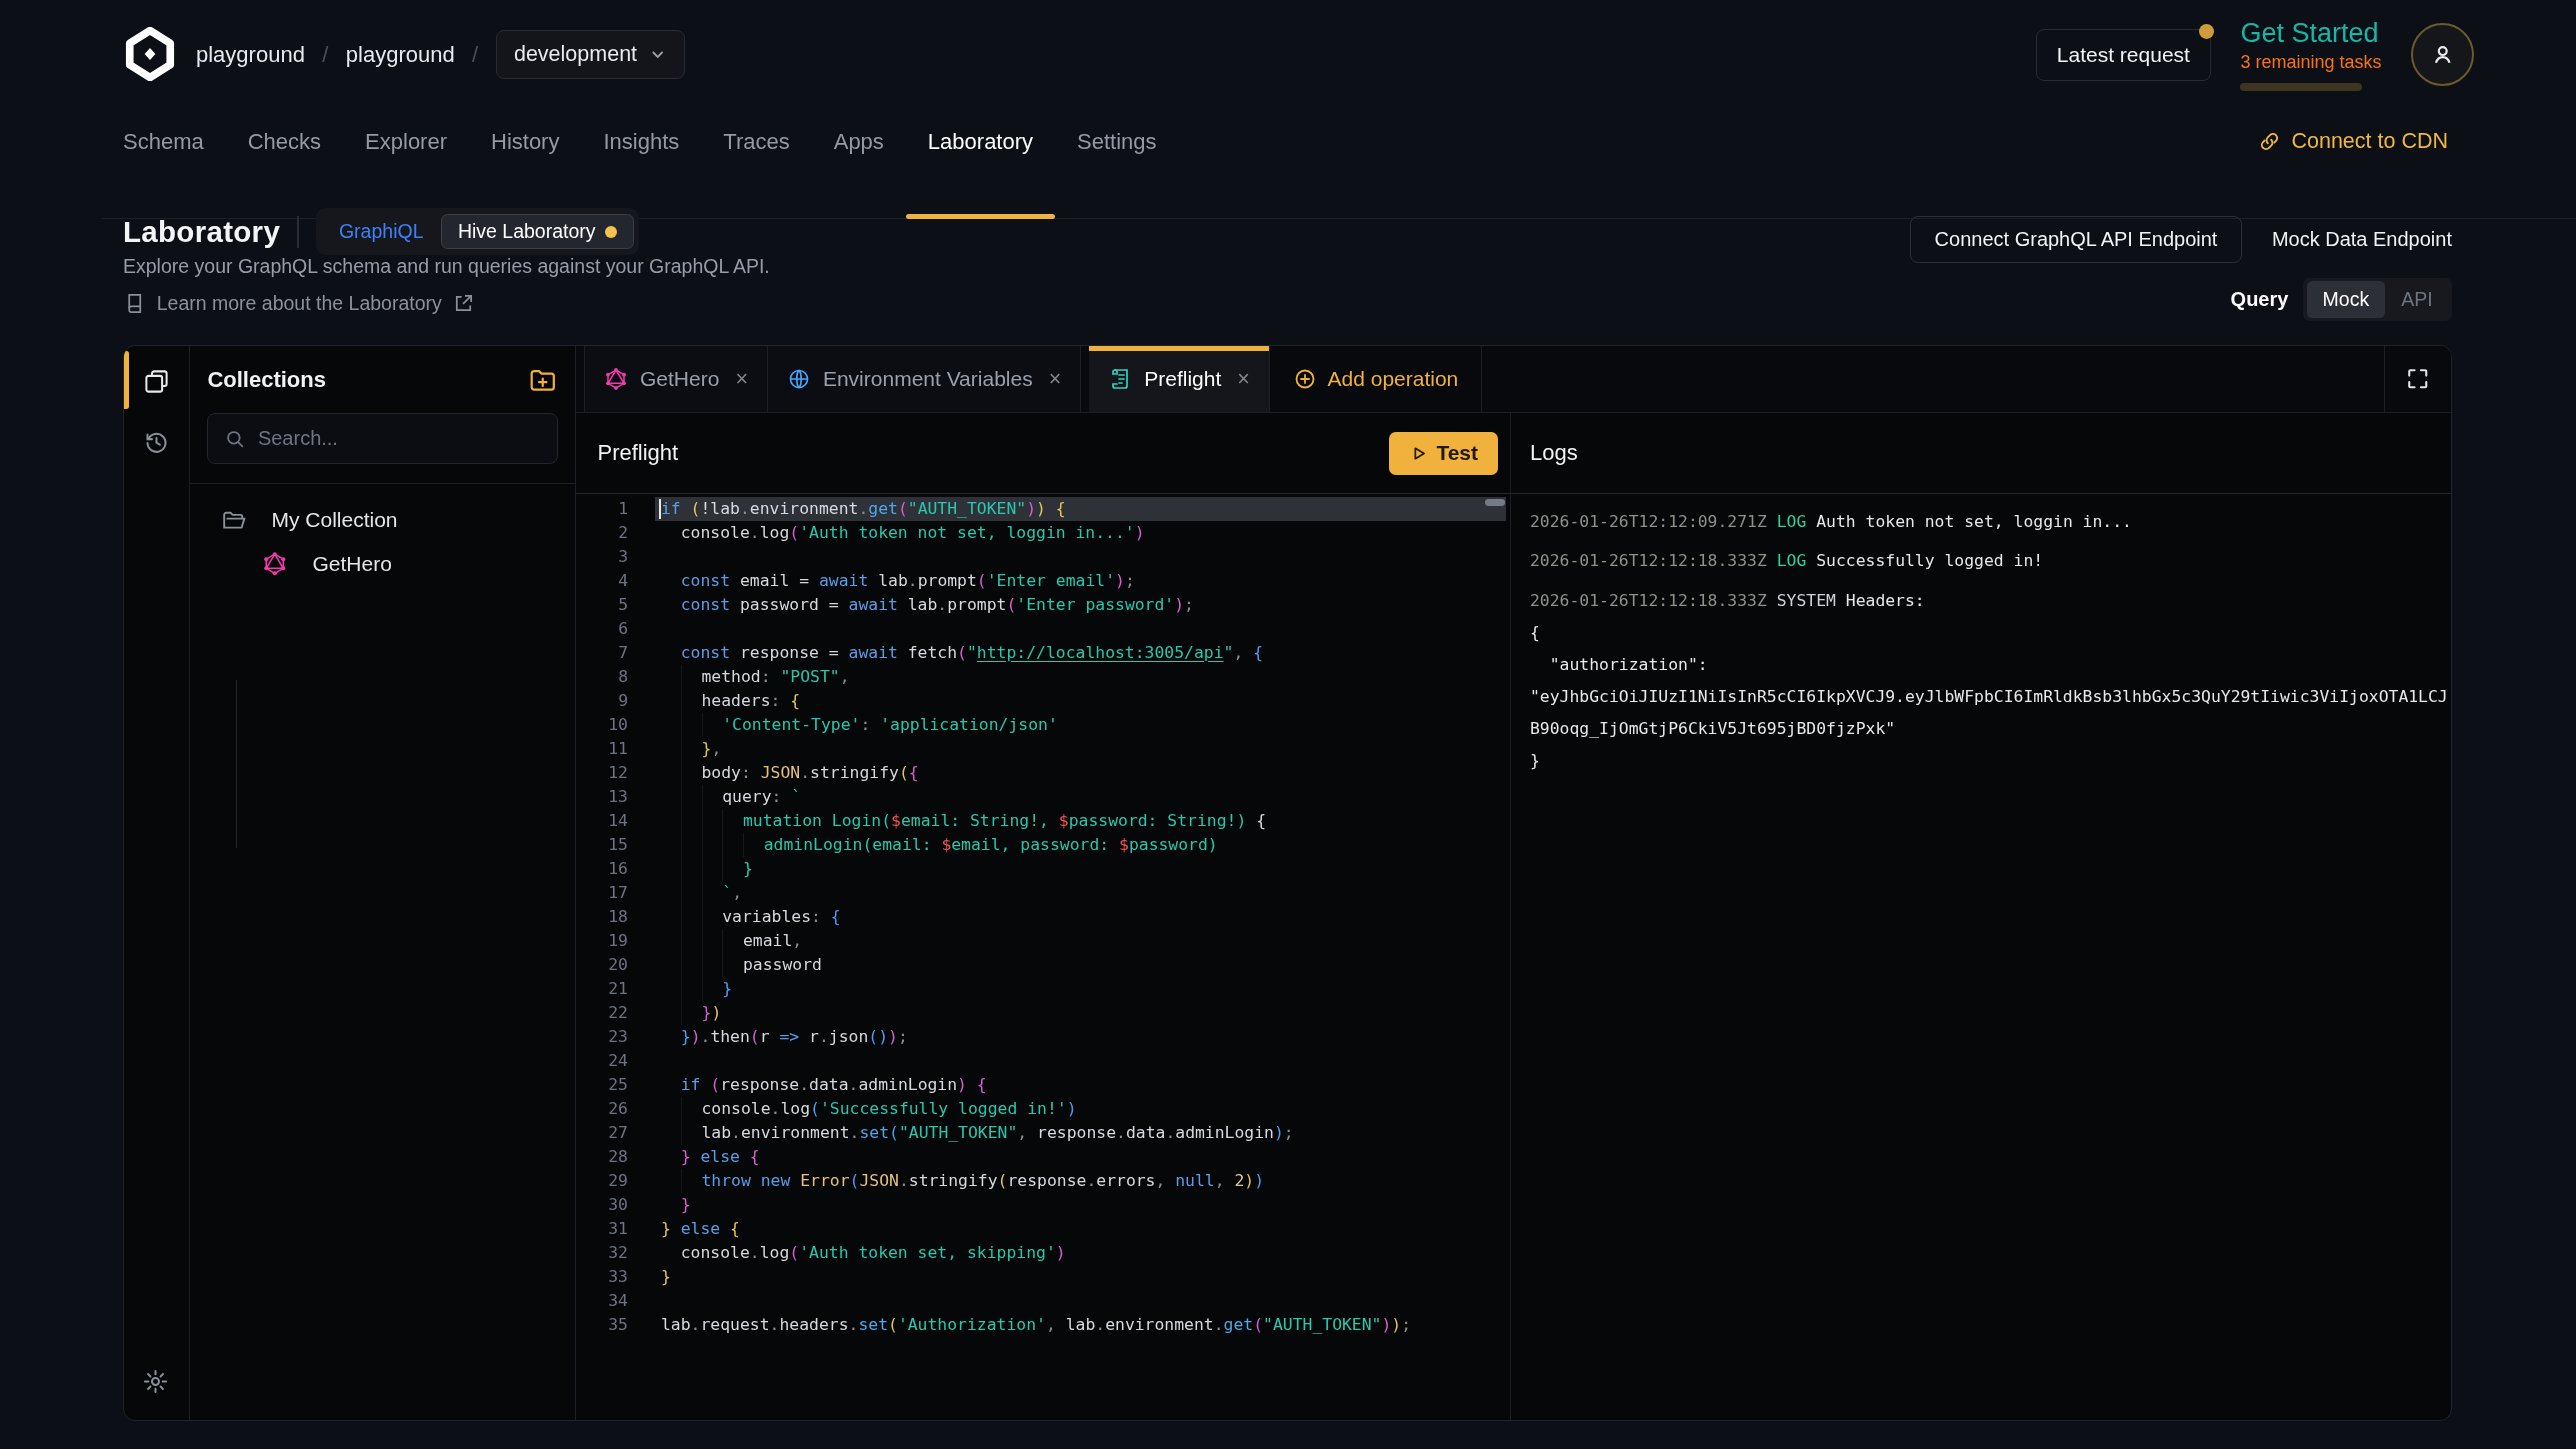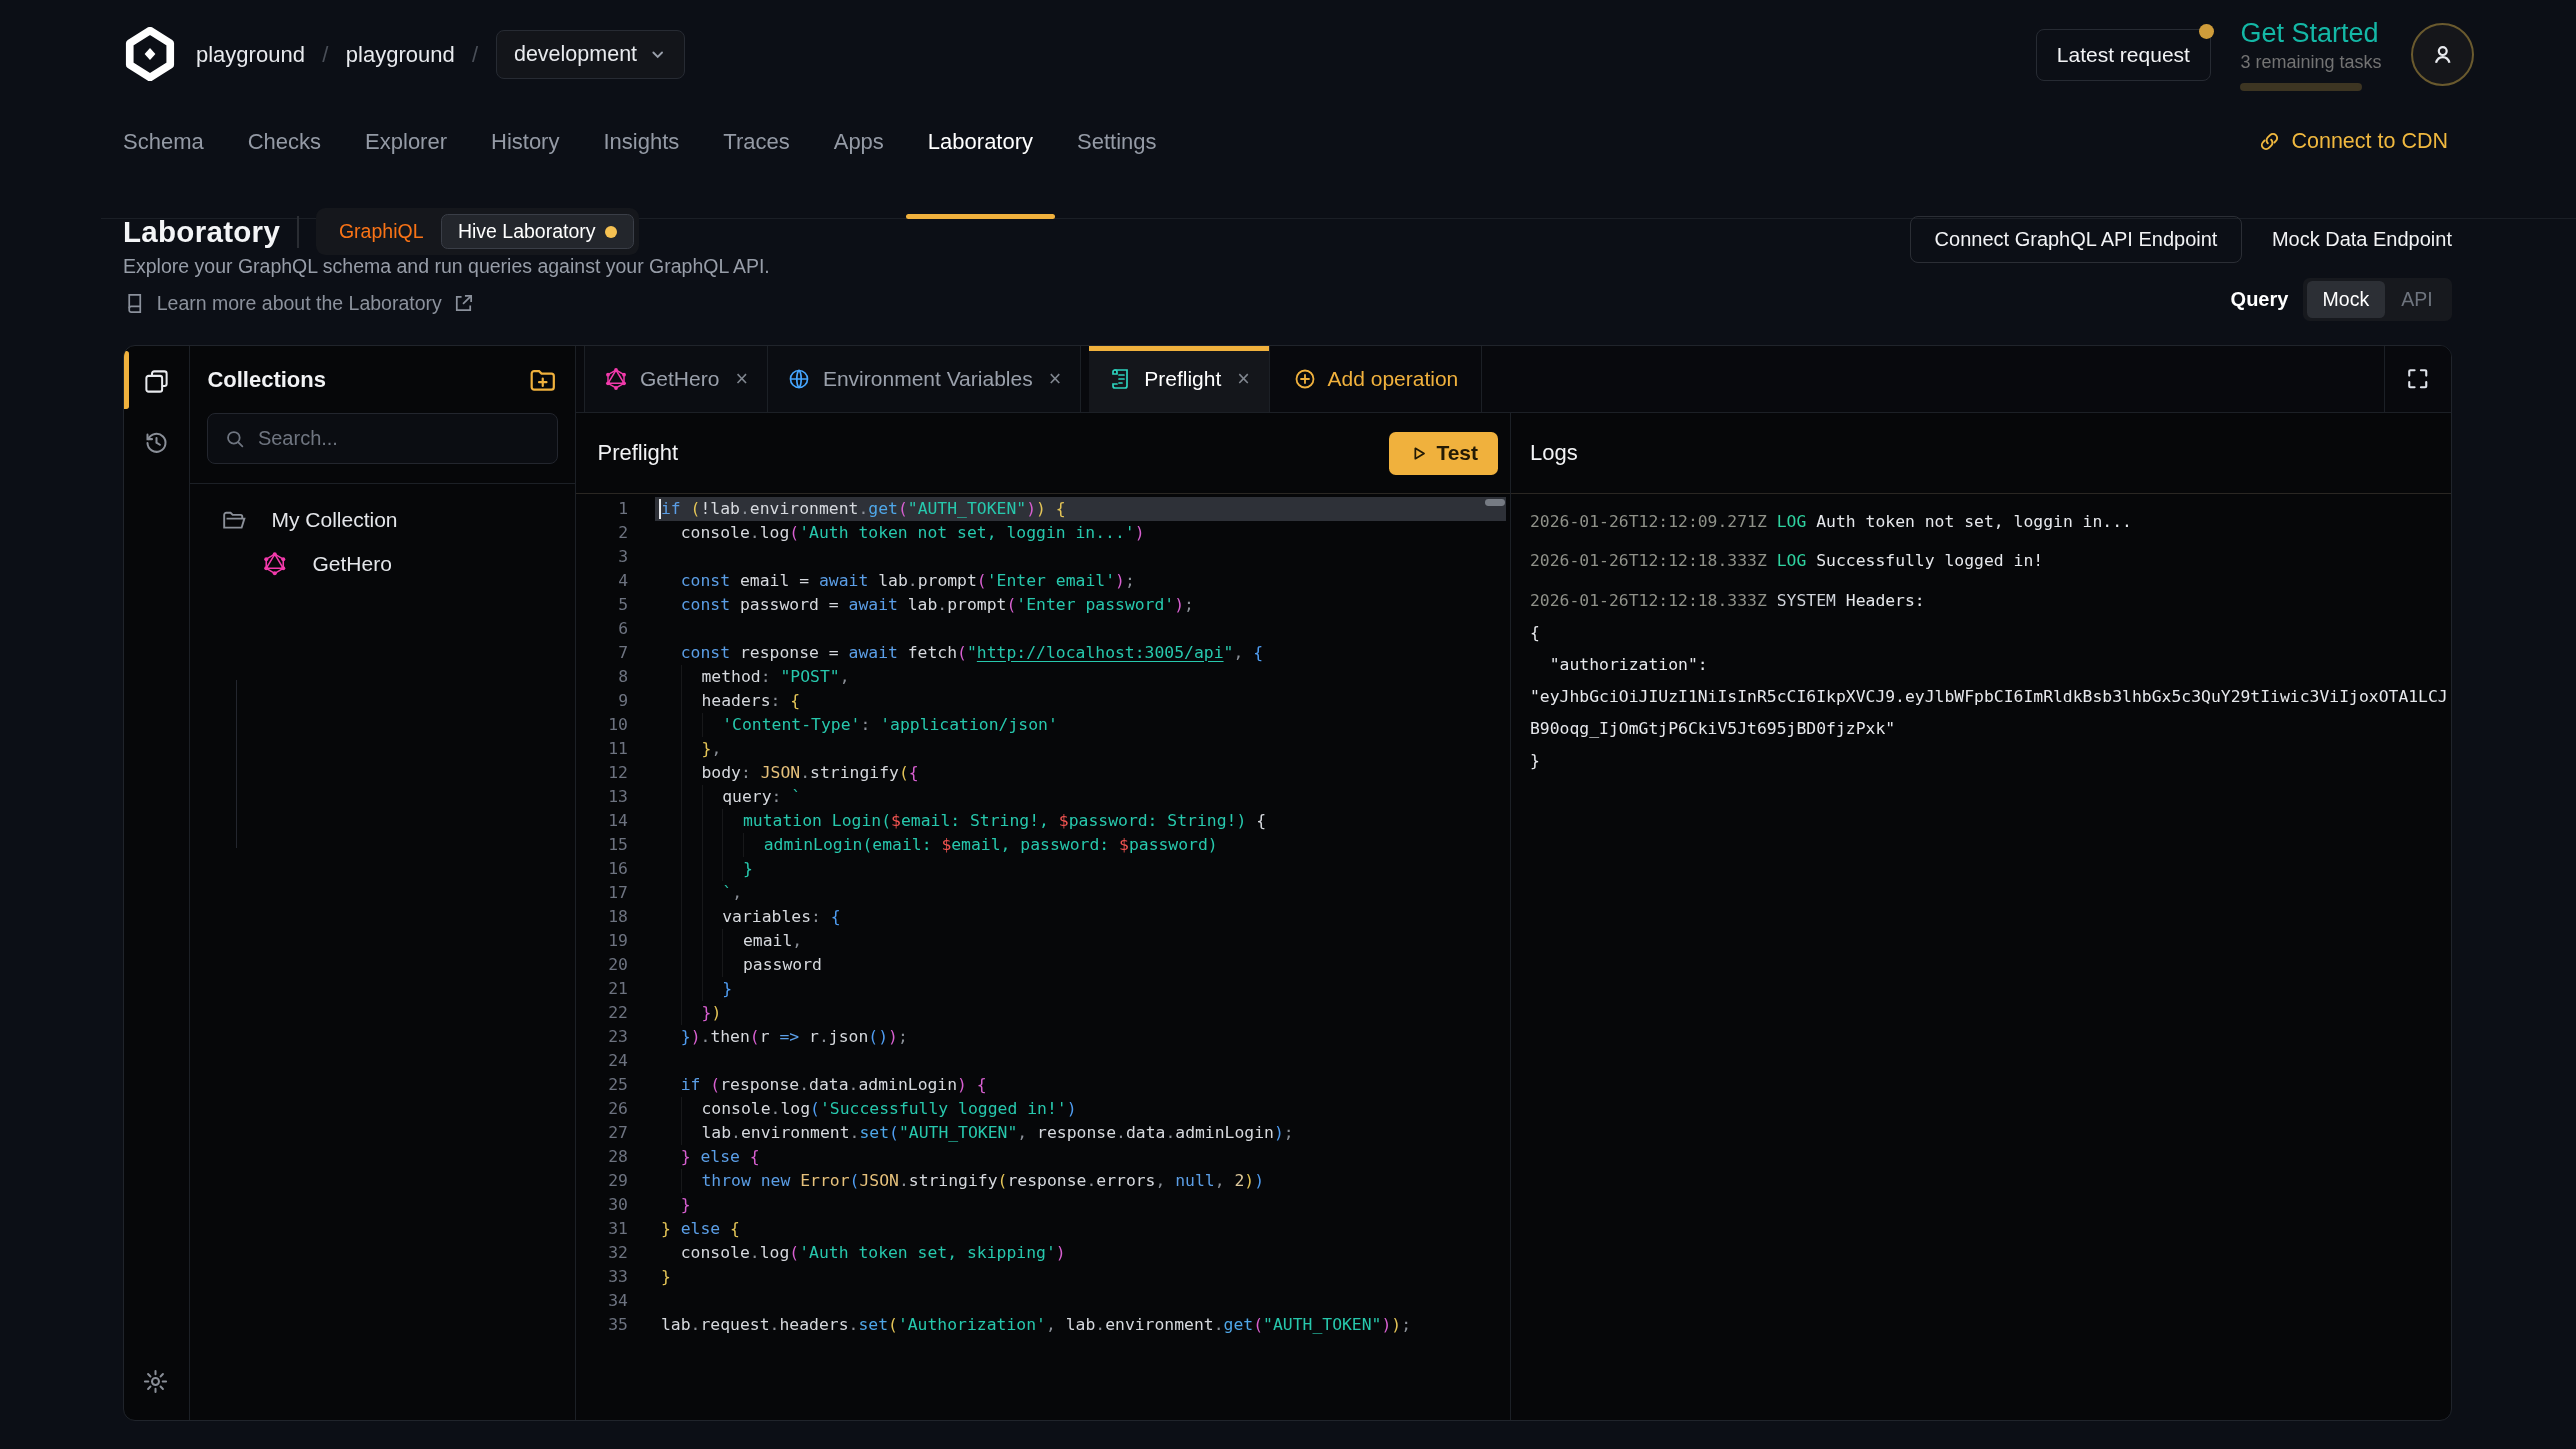--- a/index.html
+++ b/index.html
@@ -14,39 +14,39 @@
   .logo{width:54px;height:56px}
   .crumbs{display:flex;align-items:center;gap:17.4px;font-size:22px;color:#e8eaee}
   .crumb-sep{color:#4a4f58;font-size:22px}
   .target-select{display:flex;align-items:center;gap:12px;background:#13151a;border:1.3px solid #272b33;border-radius:8px;padding:10.7px 17.4px;font-size:21.5px;color:#e8eaee;cursor:pointer}
   .chev{width:17.4px;height:17.4px;color:#9aa0ab}
   .brand-right{display:flex;align-items:center;gap:29.5px}
   .latest-btn{position:relative;height:52px;display:flex;align-items:center;border:1.3px solid #272b33;border-radius:8px;padding:0 20px;font-size:21px;color:#f2f3f5;background:transparent}
   .latest-dot{position:absolute;top:-5.4px;right:-4px;width:14.8px;height:14.8px;border-radius:50%;background:#cf9c3a}
   .getstarted{display:flex;flex-direction:column;gap:2.7px;min-width:124px}
   .gs-title{font-size:27px;font-weight:400;color:#14b8a6}
-  .gs-sub{font-size:18px;color:#737373}
+  .gs-sub{font-size:18px;color:#f97316}
   .gs-bar{margin-top:6.7px;width:122px;height:8px;border-radius:4px;background:#3d3522;overflow:hidden}
   .gs-fill{height:100%;background:#f0b13d;border-radius:4px}
   .avatar{width:63px;height:63px;border-radius:50%;background:#15161a;border:2px solid #6a5a2e;display:flex;align-items:center;justify-content:center}
   .avatar svg{width:29.5px;height:29.5px}
 
   .main-nav{position:absolute;top:114px;left:101px;right:0;height:105px;display:flex;border-bottom:1.3px solid #1b1f26}
   .nav-item{position:relative;height:100%;padding:14.8px 22px 0;font-size:22px;color:#949aa5;cursor:pointer}
   .nav-item.active{color:#fff}
   .nav-item.active::after{content:"";position:absolute;left:0;right:0;bottom:-1.3px;height:5.4px;border-radius:2.7px;background:#f0b13d}
   .cdn-link{position:absolute;top:129px;right:128px;display:flex;align-items:center;gap:10.7px;color:#f0b83f;font-size:21.5px;cursor:pointer}
   .cdn-link svg{width:23px;height:23px}
 
   
   .hero-title-row{position:absolute;top:208px;left:123px;display:flex;align-items:center;gap:17.4px}
   .page-title{font-size:29.5px;font-weight:600;color:#f4f5f7;letter-spacing:0.3px}
   .title-div{width:1.3px;height:32px;background:#2a2d33}
   .ui-toggle{display:flex;align-items:center;background:#15171c;border-radius:9.4px;padding:5.4px}
-  .pillseg{font-size:19.5px;color:#f97316;padding:6.7px 17.4px;border-radius:6.7px;display:flex;align-items:center;gap:9.4px;cursor:pointer;white-space:nowrap}
+  .pillseg{font-size:19.5px;color:#3b82f6;padding:6.7px 17.4px;border-radius:6.7px;display:flex;align-items:center;gap:9.4px;cursor:pointer;white-space:nowrap}
   .pillseg.active{background:#23262c;border:1.3px solid #3a3e47;color:#fff;padding:5.4px 16px}
   .dot{width:12px;height:12px;border-radius:50%;background:#f5c152;display:inline-block}
   .hero-sub{position:absolute;top:255px;left:123px;font-size:19.5px;color:#979da8}
   .learn-row{position:absolute;top:292px;left:123px;display:flex;align-items:center;gap:10.7px;color:#8b919c;font-size:19.5px;cursor:pointer}
   .learn-row svg{width:23px;height:23px}
   .endpoint-row{position:absolute;top:216px;right:124px;display:flex;align-items:center;gap:29.5px}
   .connect-btn{height:47px;display:flex;align-items:center;border:1.3px solid #2b2e35;border-radius:8px;padding:0 24px;font-size:20px;color:#f2f3f5;background:transparent;cursor:pointer}
   .mock-btn{font-size:20px;color:#f2f3f5;background:none;border:none;cursor:pointer}
   .mode-row{position:absolute;top:278px;right:124px;display:flex;align-items:center;gap:14.8px}
   .mode-label{font-size:20px;font-weight:700;color:#fff}

